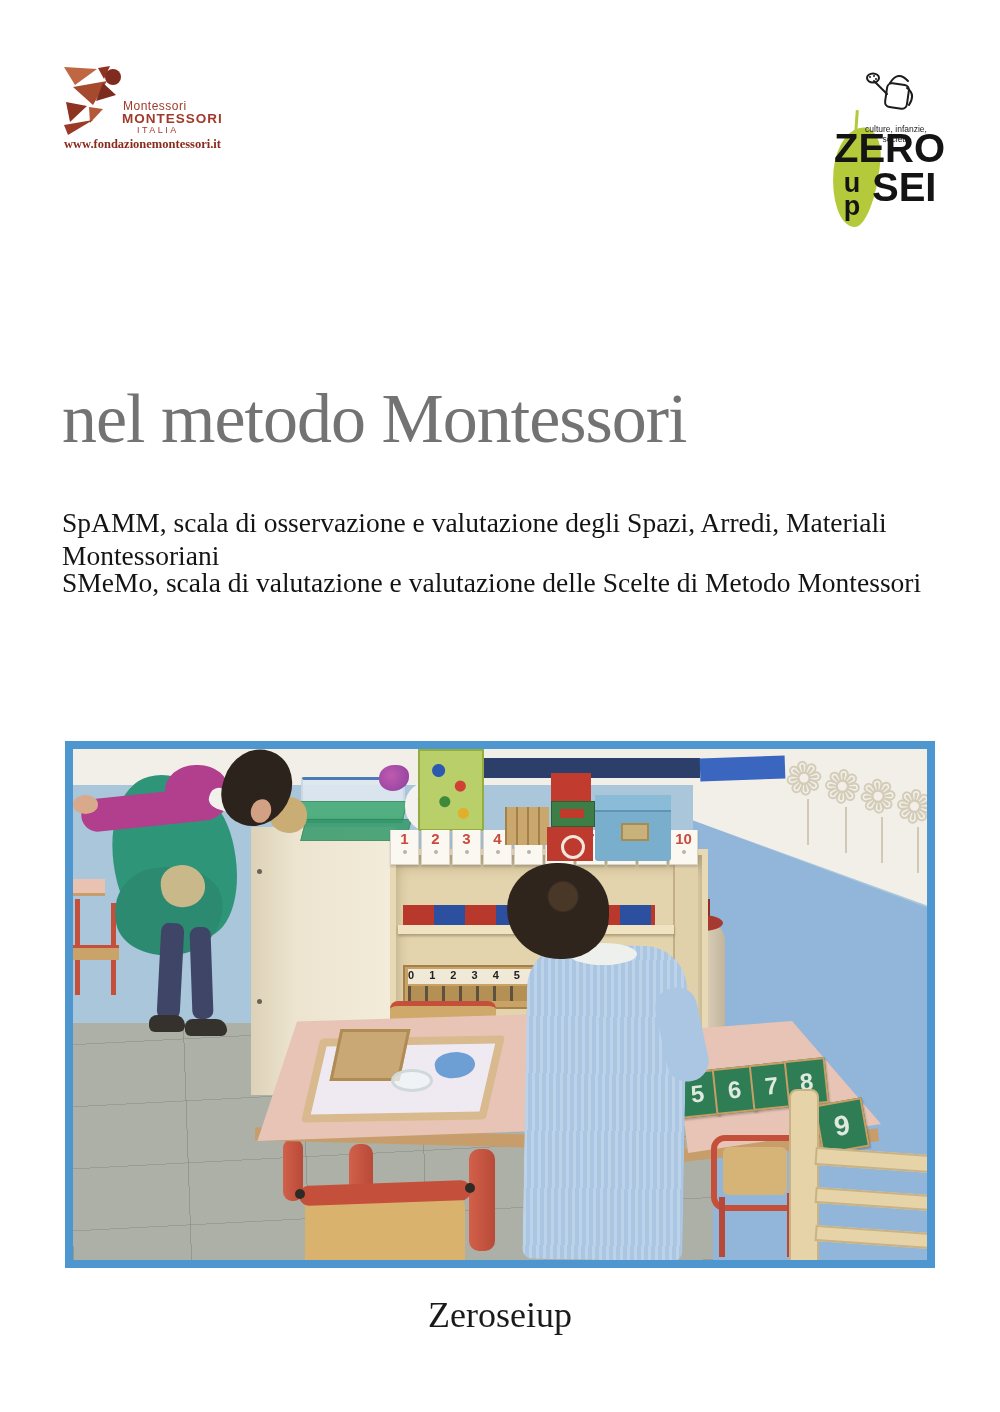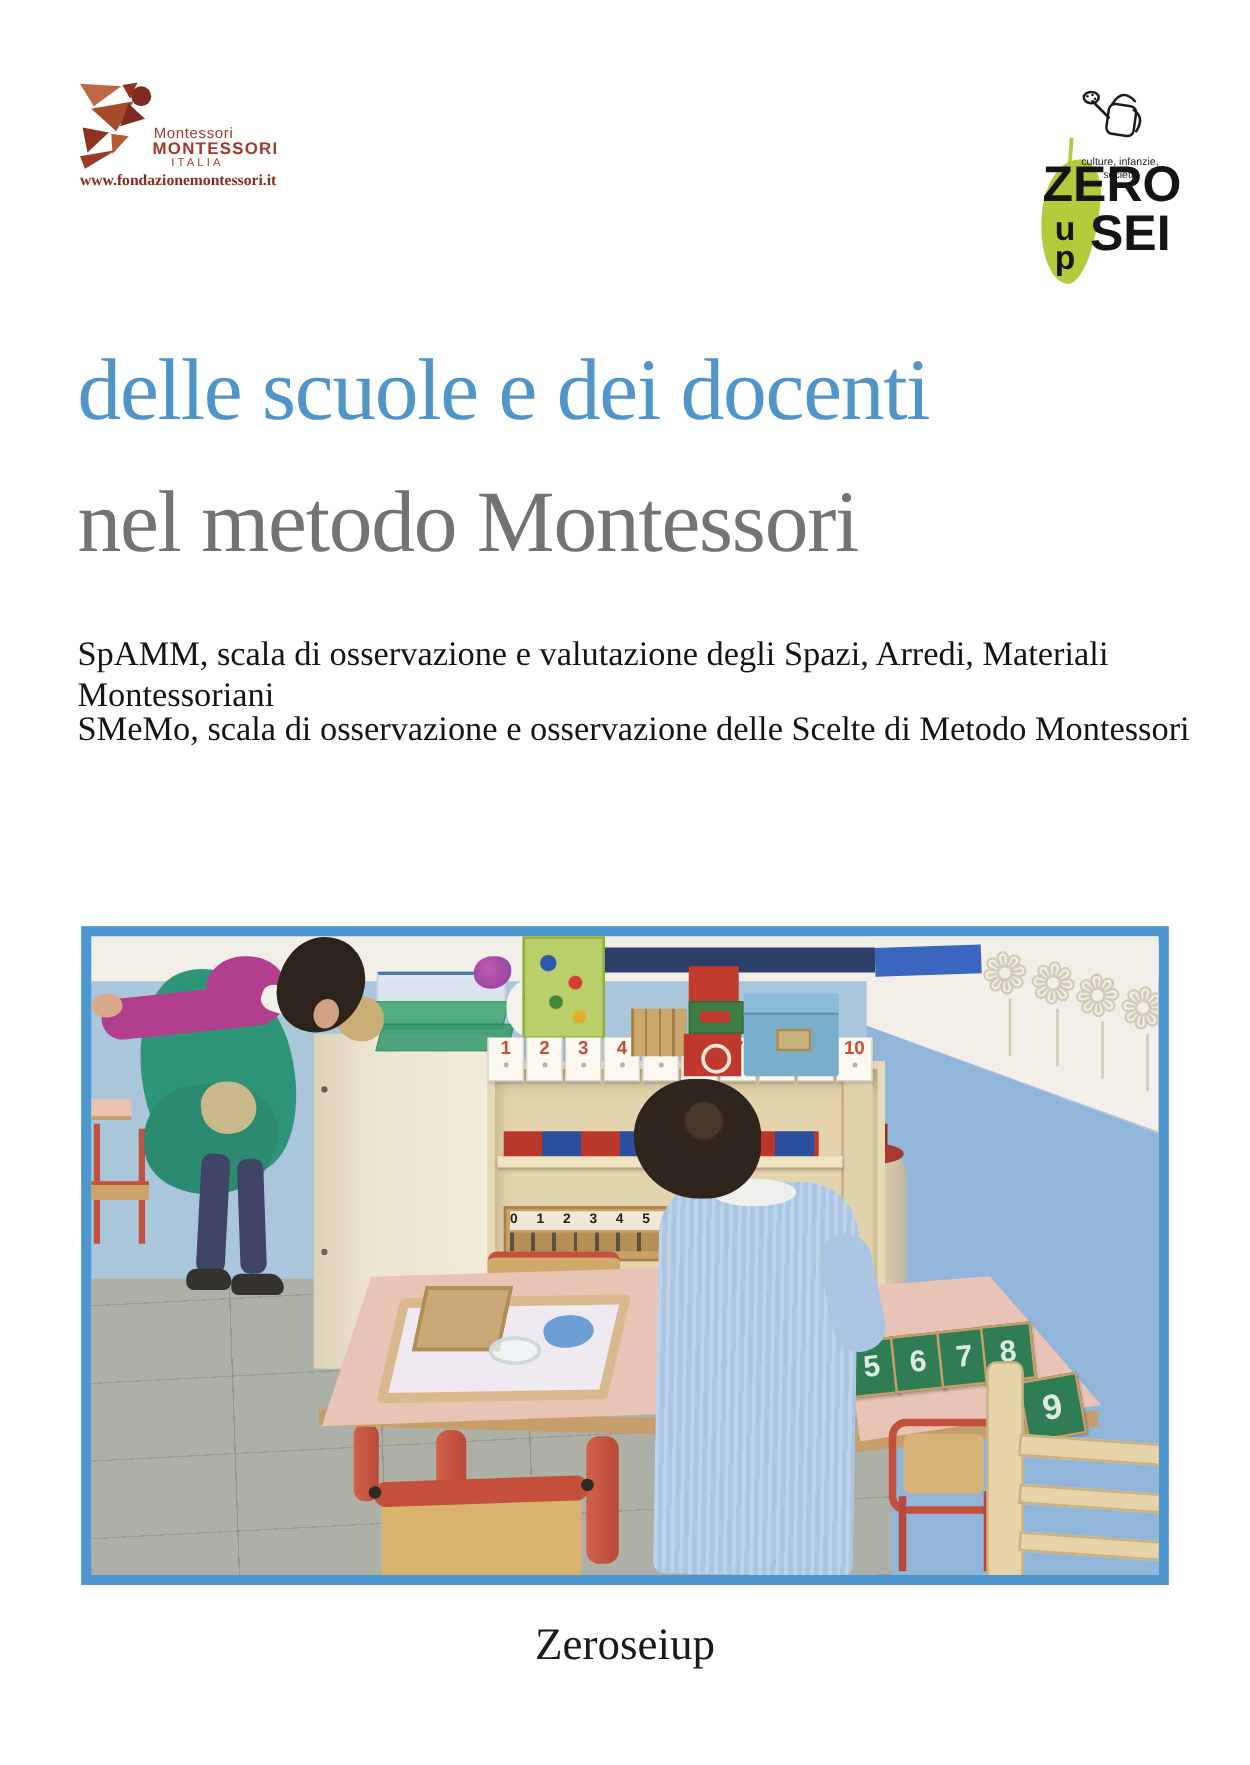--- a/index.html
+++ b/index.html
@@ -85,25 +85,24 @@
   <div class="ab zs-leaf"></div>
   <div class="ab zs-stem"></div>
   <div class="ab zs-tagline">culture, infanzie, società</div>
   <div class="ab zs-zero">ZERO</div>
   <div class="ab zs-up">
     <div>u</div>
     <div>p</div>
   </div>
   <div class="ab zs-sei">SEI</div>
 
-  <div class="ab title-line" style="top:278px;color:#5095ca">delle scuole e dei docenti</div>
   <div class="ab title-line" style="top:384px;color:#737373">nel metodo Montessori</div>
 
   <div class="ab subtitle-line" style="top:506px">SpAMM, scala di osservazione e valutazione degli Spazi, Arredi, Materiali Montessoriani</div>
-  <div class="ab subtitle-line" style="top:566px">SMeMo, scala di osservazione e osservazione delle Scelte di Metodo Montessori</div>
+  <div class="ab subtitle-line" style="top:566px">SMeMo, scala di valutazione e valutazione delle Scelte di Metodo Montessori</div>
 
   <div class="ab photo">
 
     <div class="ab" style="left:0;top:0;width:854px;height:36px;background:#f2efe8"></div>
     <div class="ab" style="left:620px;top:0;width:234px;height:170px;background:#f2efe8;
          clip-path:polygon(0 0,100% 0,100% 92%,0 42%)">
       <span class="ab flower" style="left:92px;top:8px;transform:rotate(-8deg)">❁</span>
       <span class="ab flower" style="left:130px;top:16px;transform:rotate(6deg)">❁</span>
       <span class="ab flower" style="left:166px;top:26px;transform:rotate(-4deg)">❁</span>
       <span class="ab flower" style="left:202px;top:36px;transform:rotate(8deg)">❁</span>

